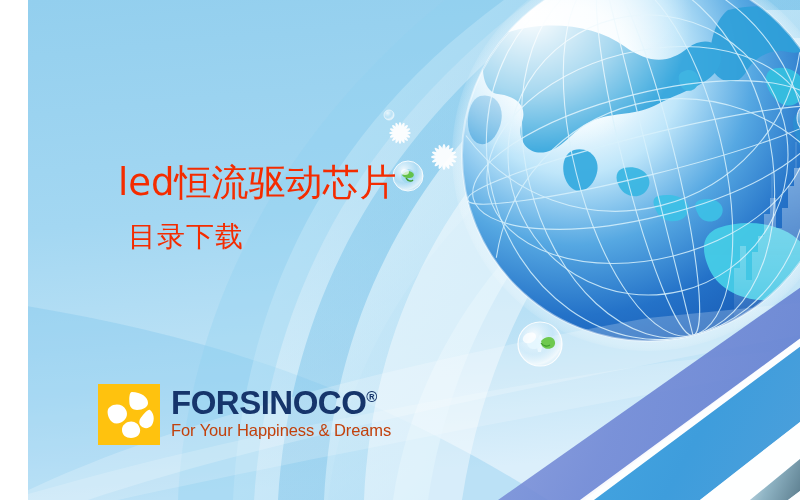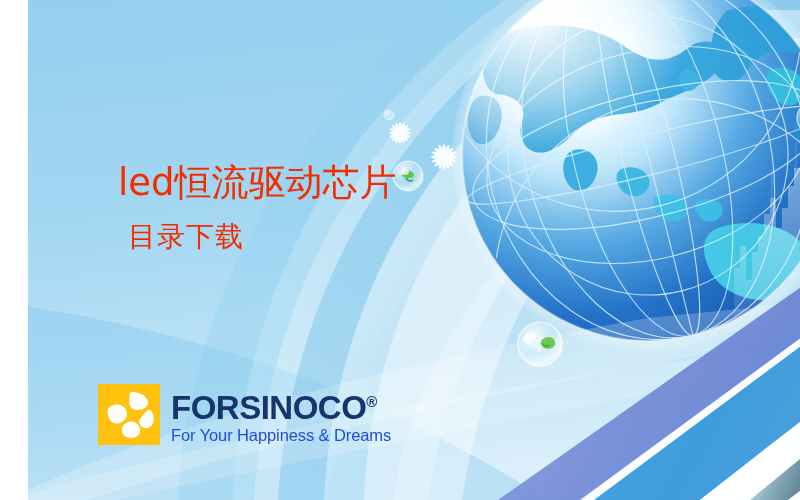--- a/index.html
+++ b/index.html
@@ -50,21 +50,21 @@
     margin-left: 12px;
     letter-spacing: 1px;
   }
 
   
   #logo-lockup {
     position: absolute;
     left: 70px;
     top: 384px;
     display: flex;
-    align-items: flex-end;
+    align-items: flex-start;
     z-index: 30;
   }
   #logo-mark {
     width: 62px;
     height: 61px;
     background: #ffc20e;
     position: relative;
     flex: 0 0 auto;
   }
   #logo-mark svg { display: block; }
@@ -80,21 +80,21 @@
     letter-spacing: -0.5px;
     line-height: 1.0;
     white-space: nowrap;
   }
   #logo-wordmark .reg {
     font-size: 15px;
     vertical-align: super;
     letter-spacing: 0;
   }
   #logo-tagline {
-    color: #1d4ed8;
+    color: #c2410c;
     font-family: "Liberation Sans", "DejaVu Sans", sans-serif;
     font-size: 16.5px;
     letter-spacing: -0.1px;
     margin-top: 2px;
     white-space: nowrap;
   }
 </style>
 </head>
 <body>
 

